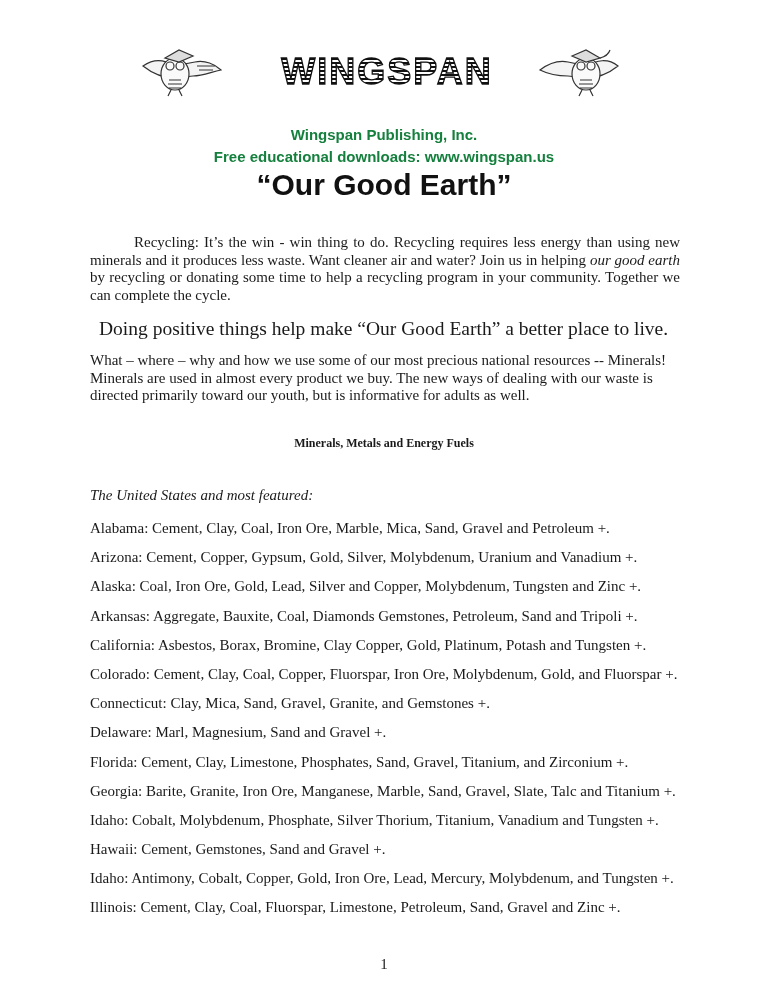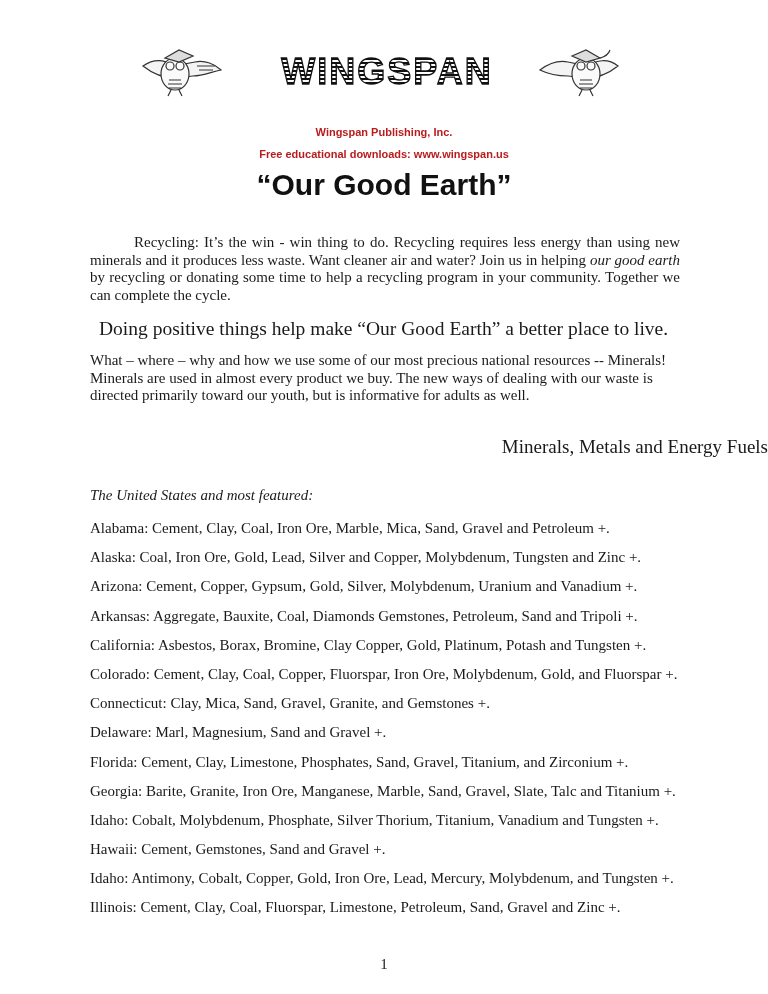--- a/index.html
+++ b/index.html
@@ -2,29 +2,29 @@
 <html><head>
 <meta charset="utf-8">
 <style>
   html, body { margin: 0; padding: 0; background: #ffffff; }
   body { width: 768px; height: 994px; position: relative; overflow: hidden; color: #1a1a1a; font-family: "Liberation Serif", serif; }
   .header { position: absolute; left: 0; top: 36px; width: 664px; height: 80px; }
   .owl { position: absolute; top: 0; width: 88px; height: 64px; }
   .owl-left { left: 135px; }
   .owl-right { left: 538px; }
   .logo { position: absolute; left: 247px; top: 18px; width: 280px; height: 36px; }
-  .pub { position: absolute; left: 0; width: 768px; text-align: center; font-family: "Liberation Sans", sans-serif; font-weight: bold; font-size: 11px; color: #b91c1c; }
+  .pub { position: absolute; left: 0; width: 768px; text-align: center; font-family: "Liberation Sans", sans-serif; font-weight: bold; font-size: 15px; color: #15803d; }
   .pub1 { top: 126px; }
   .pub2 { top: 148px; }
   .title { position: absolute; left: 0; top: 168px; width: 768px; text-align: center; font-family: "Liberation Sans", sans-serif; font-weight: bold; font-size: 30px; color: #111; }
   .intro { position: absolute; left: 90px; top: 234px; width: 590px; font-size: 15px; line-height: 17.6px; text-align: justify; }
   .intro b { font-weight: normal; margin-left: 44px; }
   .tagline { position: absolute; left: 99px; top: 318px; width: 640px; font-size: 19.5px; }
   .para2 { position: absolute; left: 90px; top: 352px; width: 590px; font-size: 15px; line-height: 17.6px; }
-  .section-heading { position: absolute; left: 0; top: 436px; width: 768px; text-align: right; font-weight: normal; font-size: 19px; }
+  .section-heading { position: absolute; left: 0; top: 436px; width: 768px; text-align: center; font-weight: bold; font-size: 12px; }
   .subhead { position: absolute; left: 90px; top: 487px; font-style: italic; font-size: 15px; }
   .states { position: absolute; left: 90px; top: 519px; width: 660px; margin: 0; padding: 0; list-style: none; }
   .states li { font-size: 15px; height: 29.2px; line-height: 18px; white-space: nowrap; }
   .page-number { position: absolute; left: 0; top: 956px; width: 768px; text-align: center; font-size: 15px; }
 </style>
 </head>
 <body>
 
 <div class="header">
   <svg class="owl owl-left" viewBox="0 0 88 64">
@@ -75,22 +75,22 @@
 <div class="para2">
   <div>What – where – why and how we use some of our most precious national resources -- Minerals!</div>
   <div>Minerals are used in almost every product we buy.  The new ways of dealing with our waste is directed primarily toward our youth, but is informative for adults as well.</div>
 </div>
 
 <div class="section-heading">Minerals, Metals and Energy Fuels</div>
 <div class="subhead">The United States and most featured:</div>
 
 <ul class="states">
   <li>Alabama: Cement, Clay, Coal, Iron Ore, Marble, Mica, Sand, Gravel and Petroleum +.</li>
+  <li>Arizona: Cement, Copper, Gypsum, Gold, Silver, Molybdenum, Uranium and Vanadium +.</li>
   <li>Alaska: Coal, Iron Ore, Gold, Lead, Silver and Copper, Molybdenum, Tungsten and Zinc +.</li>
-  <li>Arizona: Cement, Copper, Gypsum, Gold, Silver, Molybdenum, Uranium and Vanadium +.</li>
   <li>Arkansas: Aggregate, Bauxite, Coal, Diamonds Gemstones, Petroleum, Sand and Tripoli +.</li>
   <li>California: Asbestos, Borax, Bromine, Clay Copper, Gold, Platinum, Potash and Tungsten +.</li>
   <li>Colorado: Cement, Clay, Coal, Copper, Fluorspar, Iron Ore, Molybdenum, Gold, and Fluorspar +.</li>
   <li>Connecticut: Clay, Mica, Sand, Gravel, Granite, and Gemstones +.</li>
   <li>Delaware: Marl, Magnesium, Sand and Gravel +.</li>
   <li>Florida: Cement, Clay, Limestone, Phosphates, Sand, Gravel, Titanium, and Zirconium +.</li>
   <li>Georgia: Barite, Granite, Iron Ore, Manganese, Marble, Sand, Gravel, Slate, Talc and Titanium +.</li>
   <li>Idaho: Cobalt, Molybdenum, Phosphate, Silver Thorium, Titanium, Vanadium and Tungsten +.</li>
   <li>Hawaii: Cement, Gemstones, Sand and Gravel +.</li>
   <li>Idaho: Antimony, Cobalt, Copper, Gold, Iron Ore, Lead, Mercury, Molybdenum, and Tungsten +.</li>

